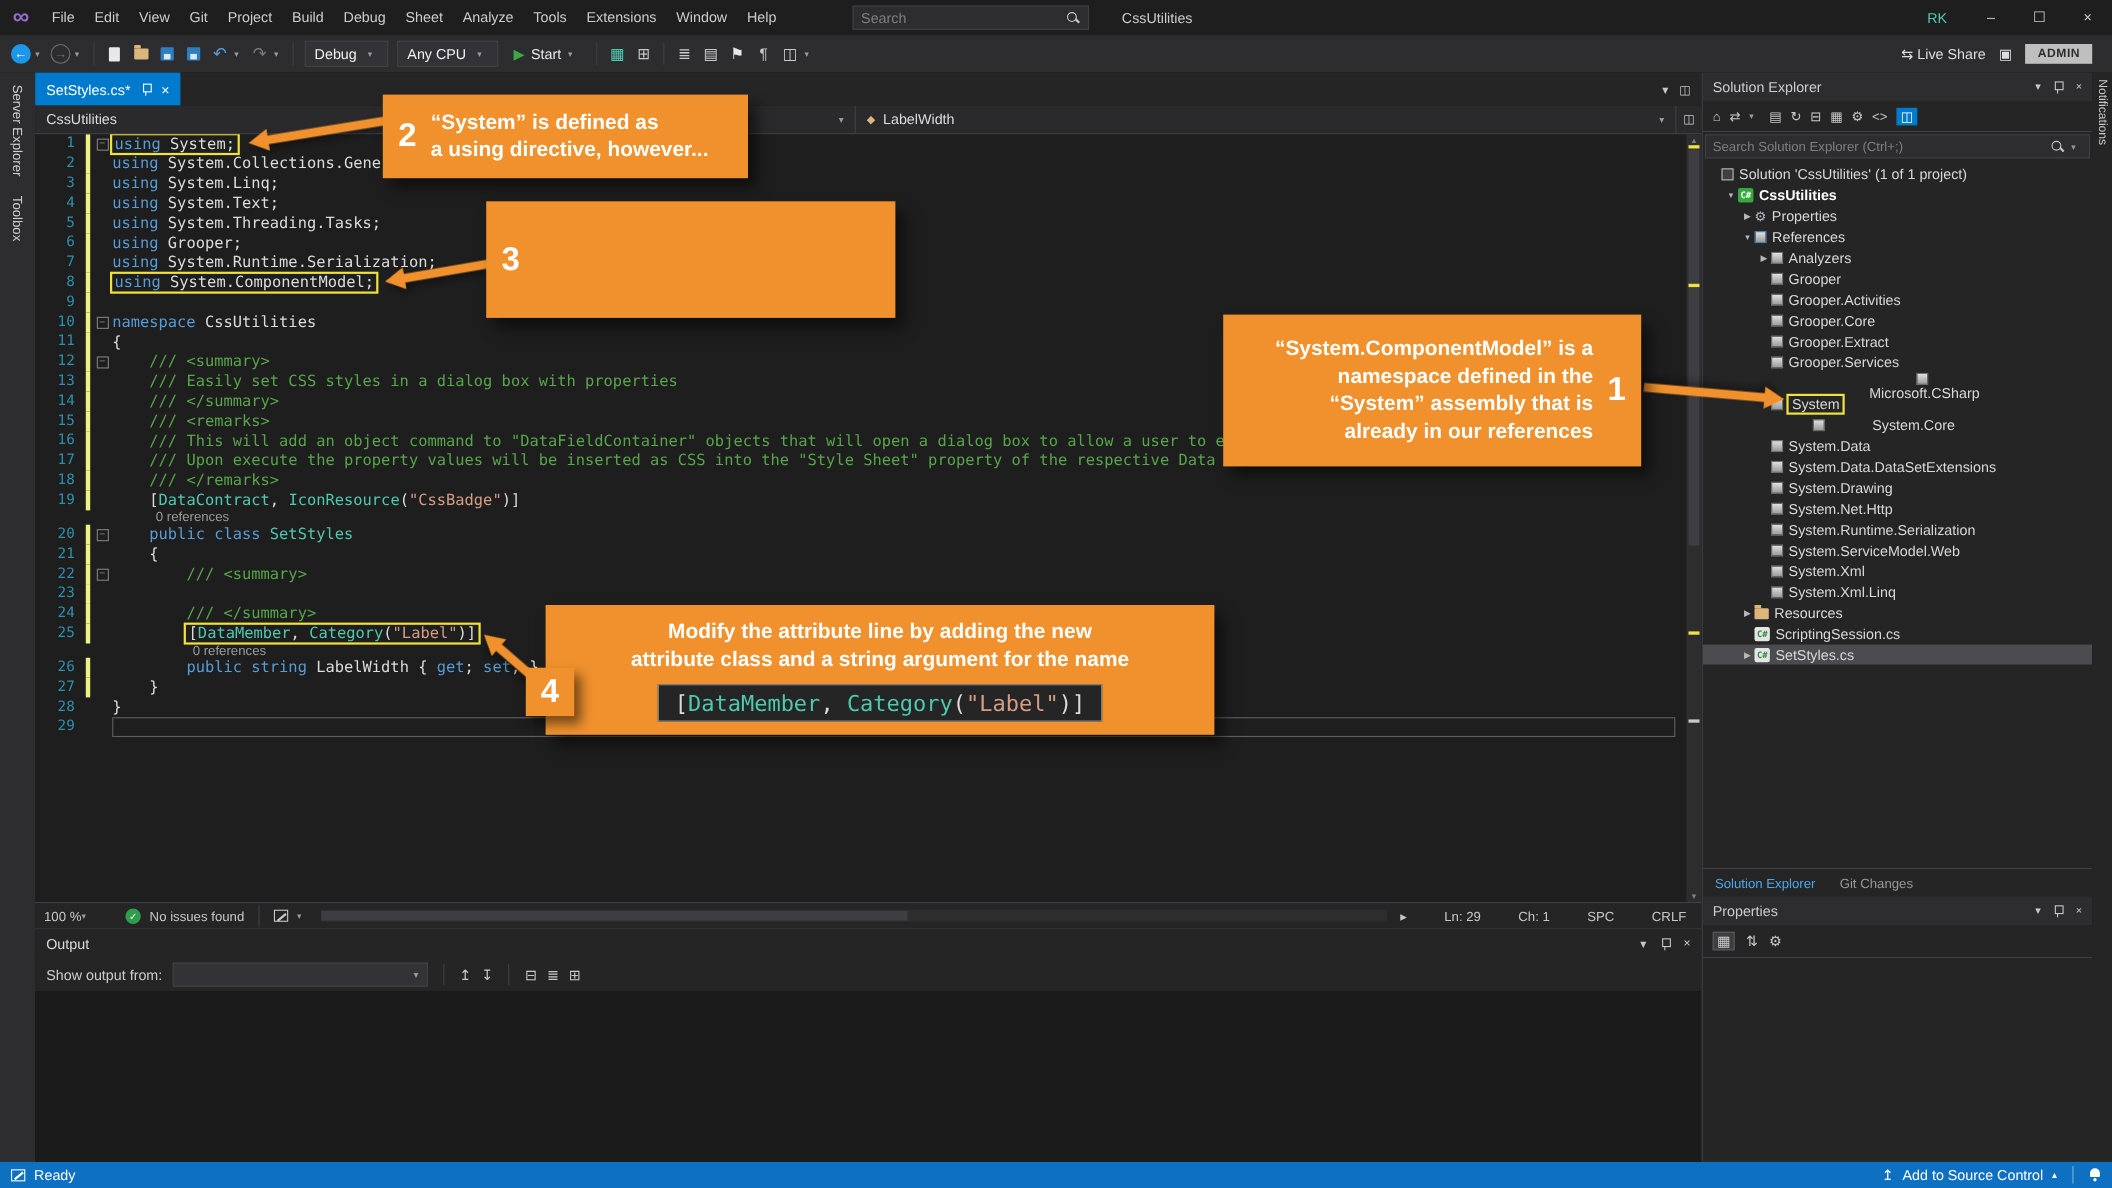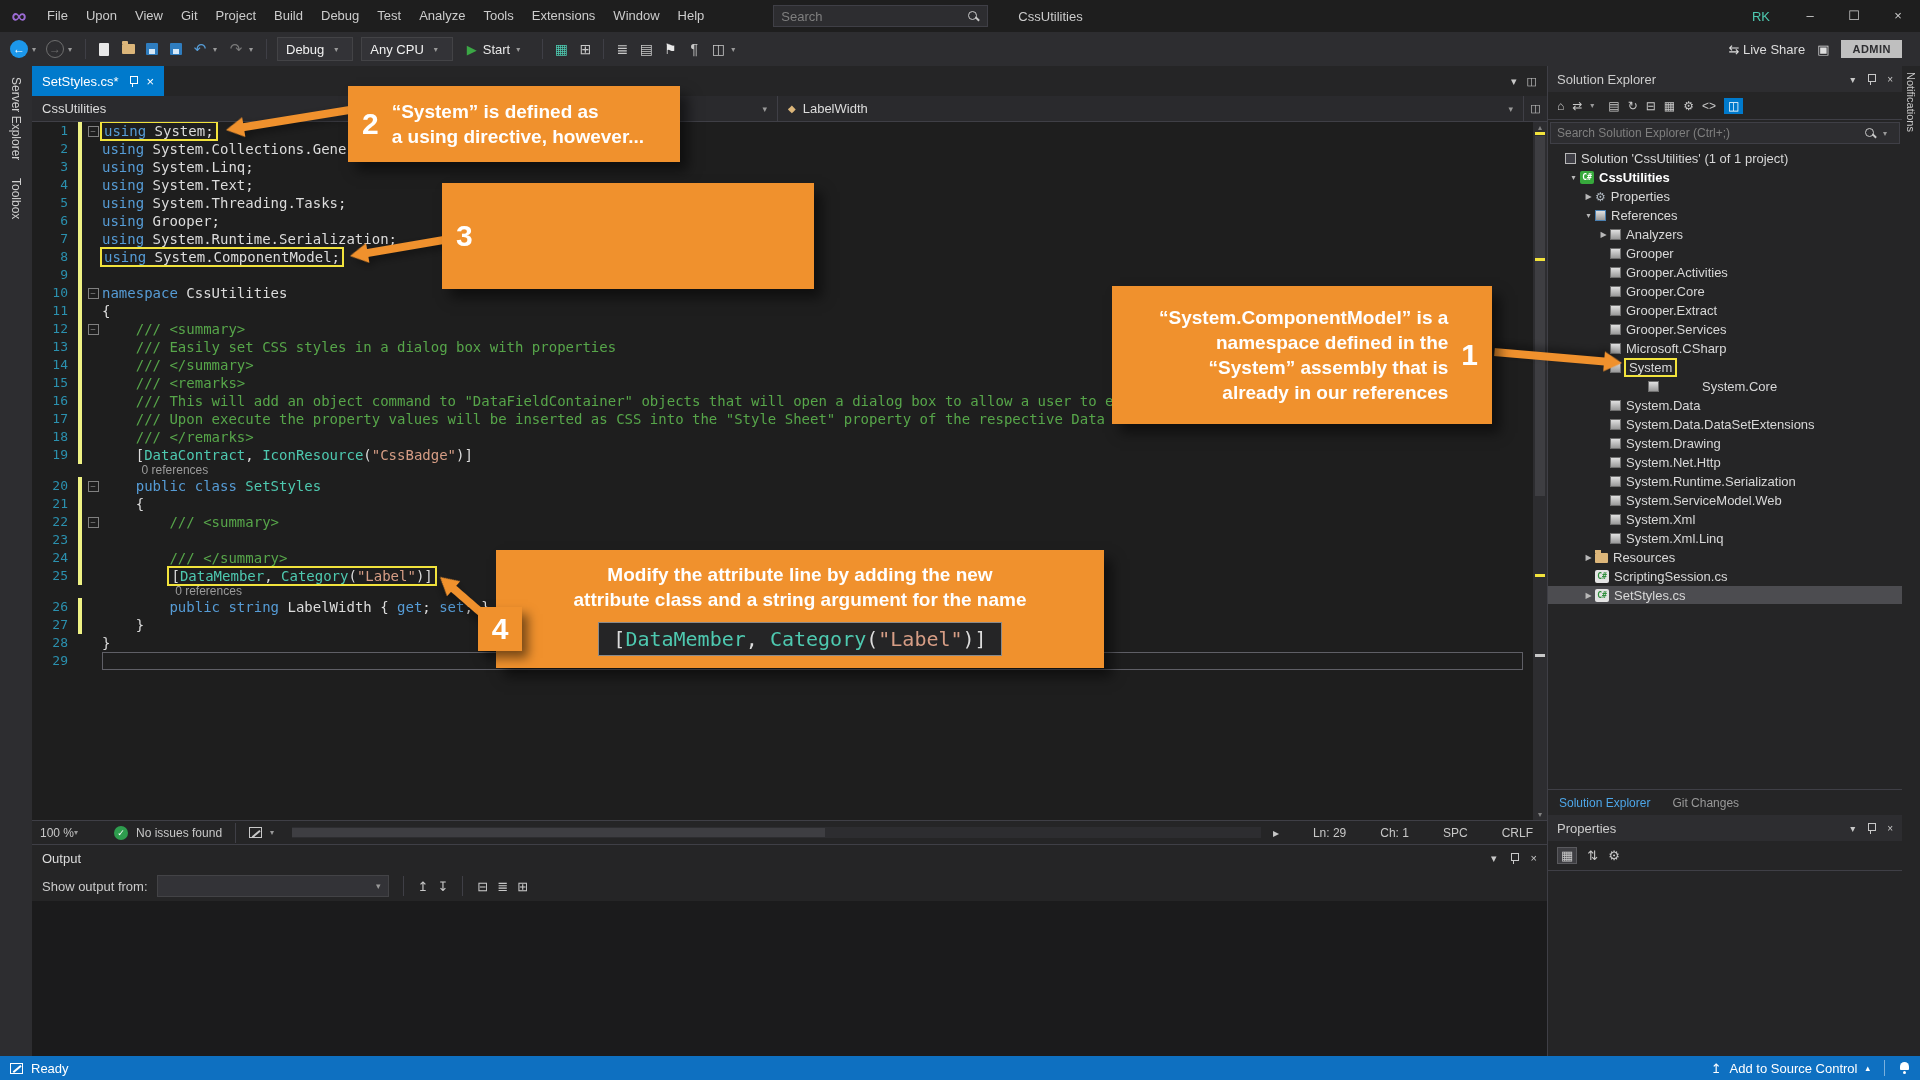--- a/index.html
+++ b/index.html
@@ -155,27 +155,27 @@
   .arrow .head{position:absolute;left:0;top:0;width:0;height:0;border-top:10px solid transparent;border-bottom:10px solid transparent;border-right:18px solid var(--callout-orange,#F0912D)}
   .arrow .shaft{position:absolute;left:16px;right:0;top:6px;height:8px;background:var(--callout-orange,#F0912D)}
 </style>
 </head>
 <body>
 
 <div class="titlebar">
   <div class="vs-logo">∞</div>
   <div class="menus">
       <span class="menu-item">File</span>
-      <span class="menu-item">Upon</span>
+      <span class="menu-item">Edit</span>
       <span class="menu-item">View</span>
       <span class="menu-item">Git</span>
       <span class="menu-item">Project</span>
       <span class="menu-item">Build</span>
       <span class="menu-item">Debug</span>
-      <span class="menu-item">Test</span>
+      <span class="menu-item">Sheet</span>
       <span class="menu-item">Analyze</span>
       <span class="menu-item">Tools</span>
       <span class="menu-item">Extensions</span>
       <span class="menu-item">Window</span>
       <span class="menu-item">Help</span>
     </div>
   <div class="search-wrap">
     <span>Search</span>
     <span class="mag"></span>
   </div>
@@ -441,21 +441,21 @@
         <div class="tree-row" style="padding-left: 49px;">
           <span class="tarrow"></span>
           <span class="tico ic-assembly"></span>
           <span class="tlabel">Grooper.Extract</span>
         </div>
         <div class="tree-row" style="padding-left: 49px;">
           <span class="tarrow"></span>
           <span class="tico ic-assembly"></span>
           <span class="tlabel">Grooper.Services</span>
         </div>
-        <div class="tree-row" style="padding-left: 49px;">
+        <div class="tree-row" style="padding-left: 49px; flex-direction: column;">
           <span class="tarrow"></span>
           <span class="tico ic-assembly"></span>
           <span class="tlabel">Microsoft.CSharp</span>
         </div>
         <div class="tree-row" style="padding-left: 49px;">
           <span class="tarrow"></span>
           <span class="tico ic-assembly"></span>
           <span class="tlabel boxed">System</span>
         </div>
         <div class="tree-row" style="padding-left: 49px; gap: 38px;">

